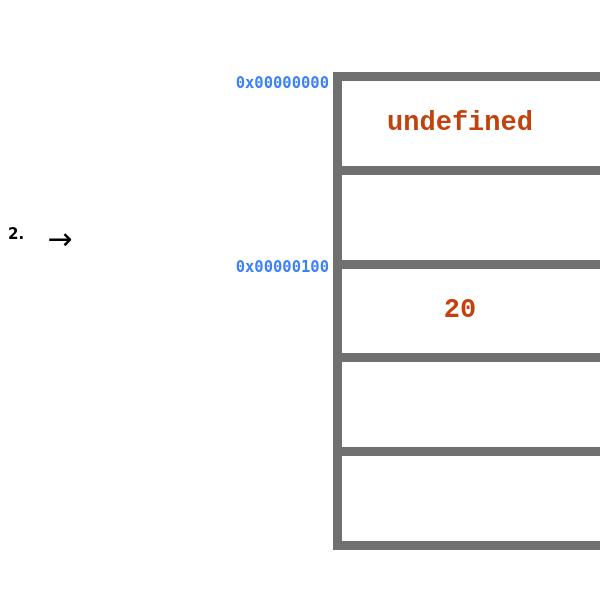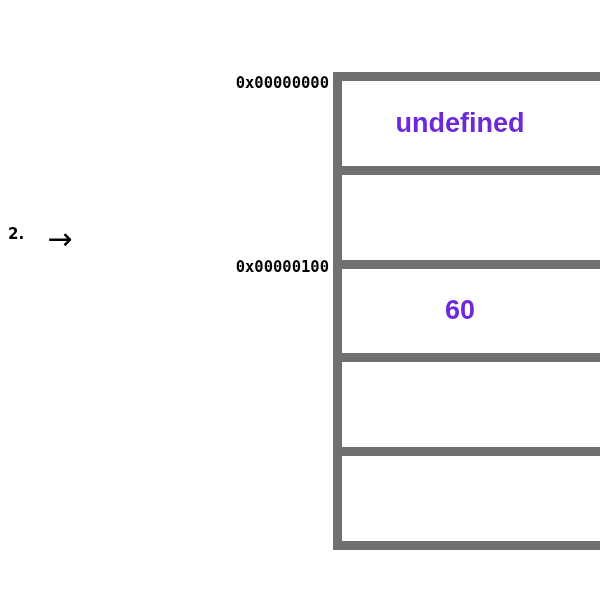--- a/index.html
+++ b/index.html
@@ -62,21 +62,21 @@
     position: relative;
     top: -4px;
   }
 
   
   .addr-label {
     position: absolute;
     font-family: "DejaVu Sans Mono", monospace;
     font-size: 15.5px;
     font-weight: 700;
-    color: #000000;
+    color: #3b82f6;
     line-height: 1;
     text-align: right;
     white-space: nowrap;
     transform: translateY(-50%);
   }
   .addr-label.addr-0 {
     right: 271px;
     top: 84px;
   }
   .addr-label.addr-1 {
@@ -102,24 +102,24 @@
     flex: 1 1 0;
     display: flex;
     align-items: center;
     justify-content: center;
     box-sizing: border-box;
   }
   .mem-cell + .mem-cell {
     margin-top: 9px;
   }
   .mem-cell-value {
-    font-family: Liberation Sans, sans-serif;
+    font-family: Liberation Mono, monospace;
     font-size: 27px;
     font-weight: 700;
-    color: #6d28d9;
+    color: #c2410c;
     line-height: 1;
     
     transform: translateX(-38px);
     white-space: nowrap;
   }
   .mem-cell-value:empty {
     display: none;
   }
 </style>
 </head>
@@ -140,21 +140,21 @@
 
     <div class="mem-cell">
       <span class="mem-cell-value">undefined</span>
     </div>
 
     <div class="mem-cell">
       
     </div>
 
     <div class="mem-cell">
-      <span class="mem-cell-value">60</span>
+      <span class="mem-cell-value">20</span>
     </div>
 
     <div class="mem-cell">
       
     </div>
 
     <div class="mem-cell">
       
     </div>
 

